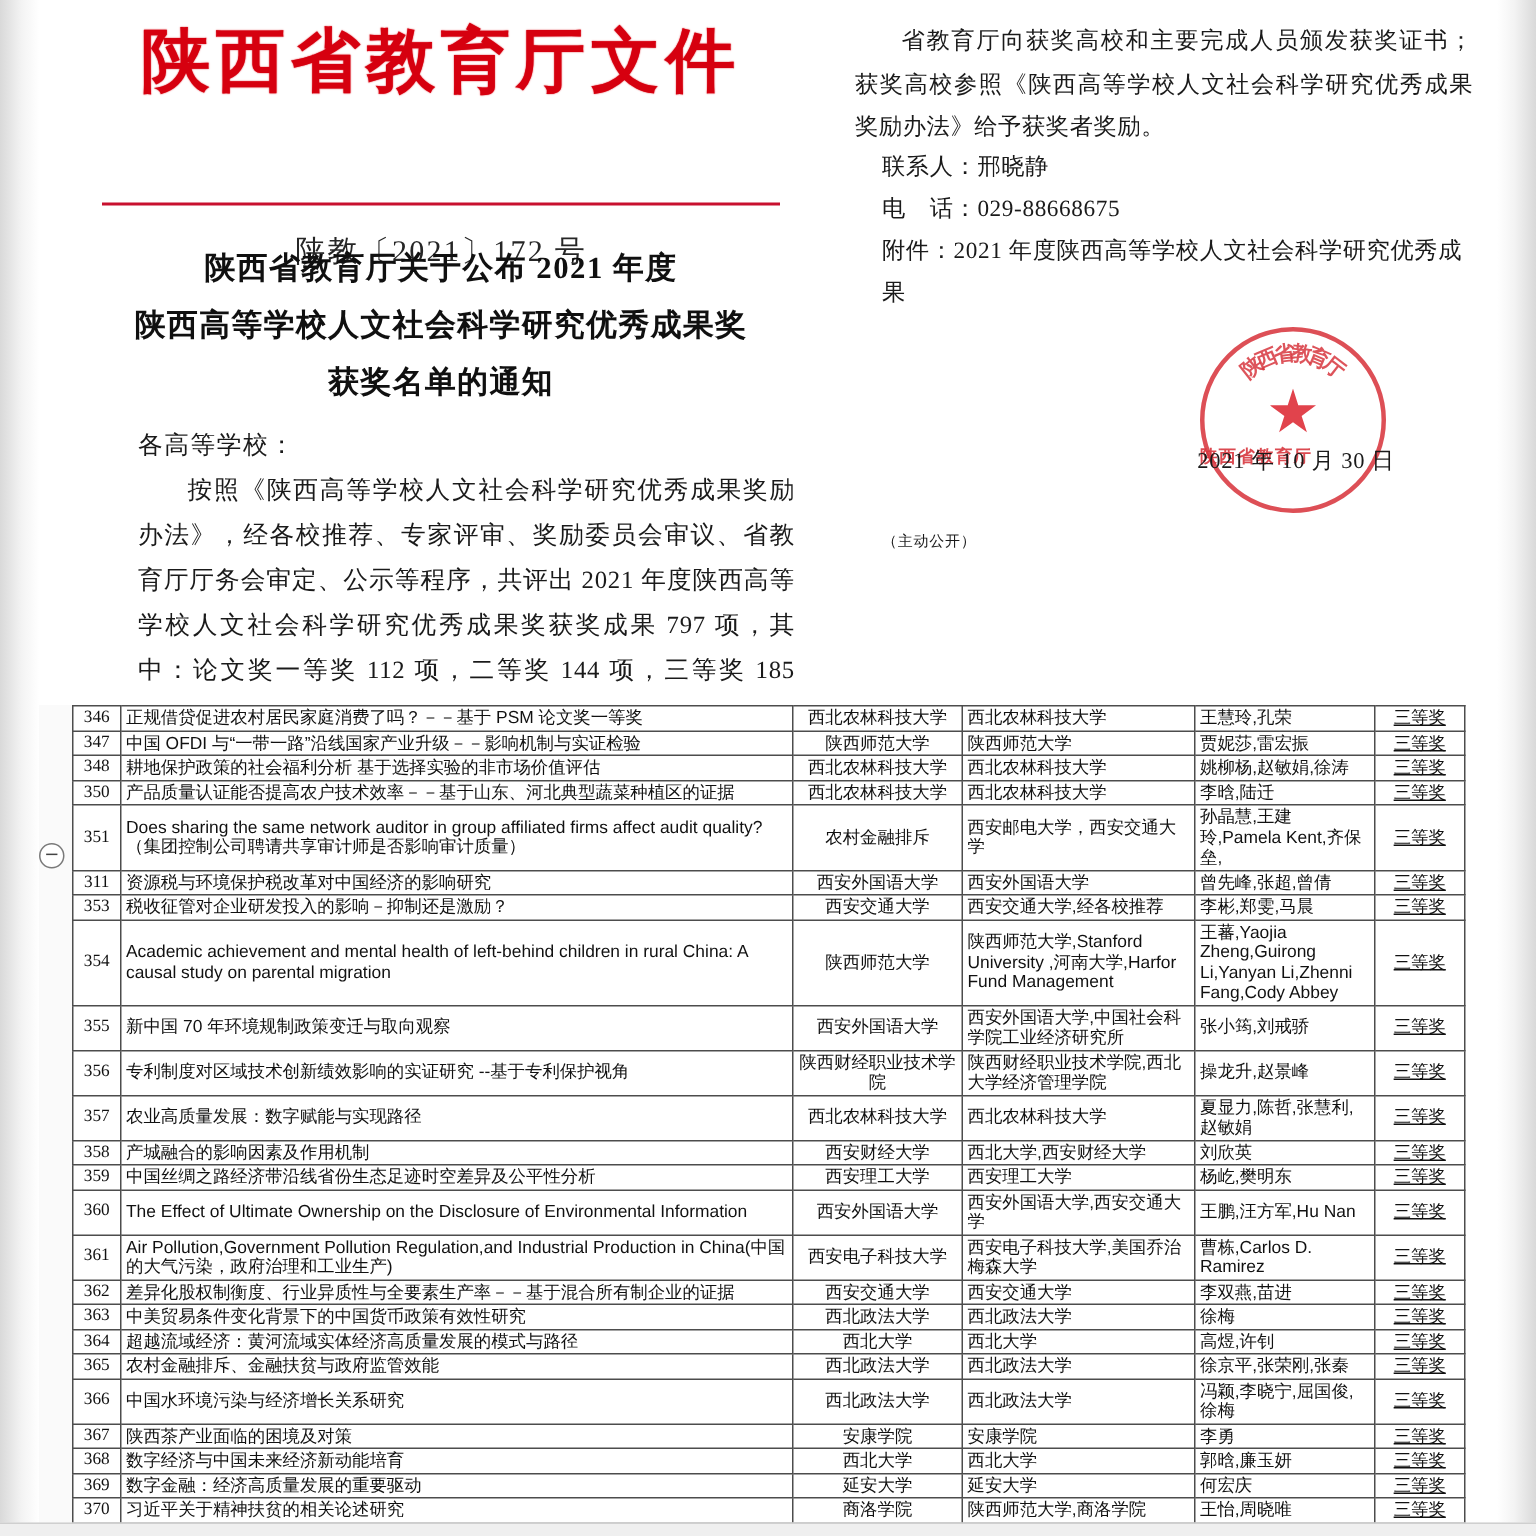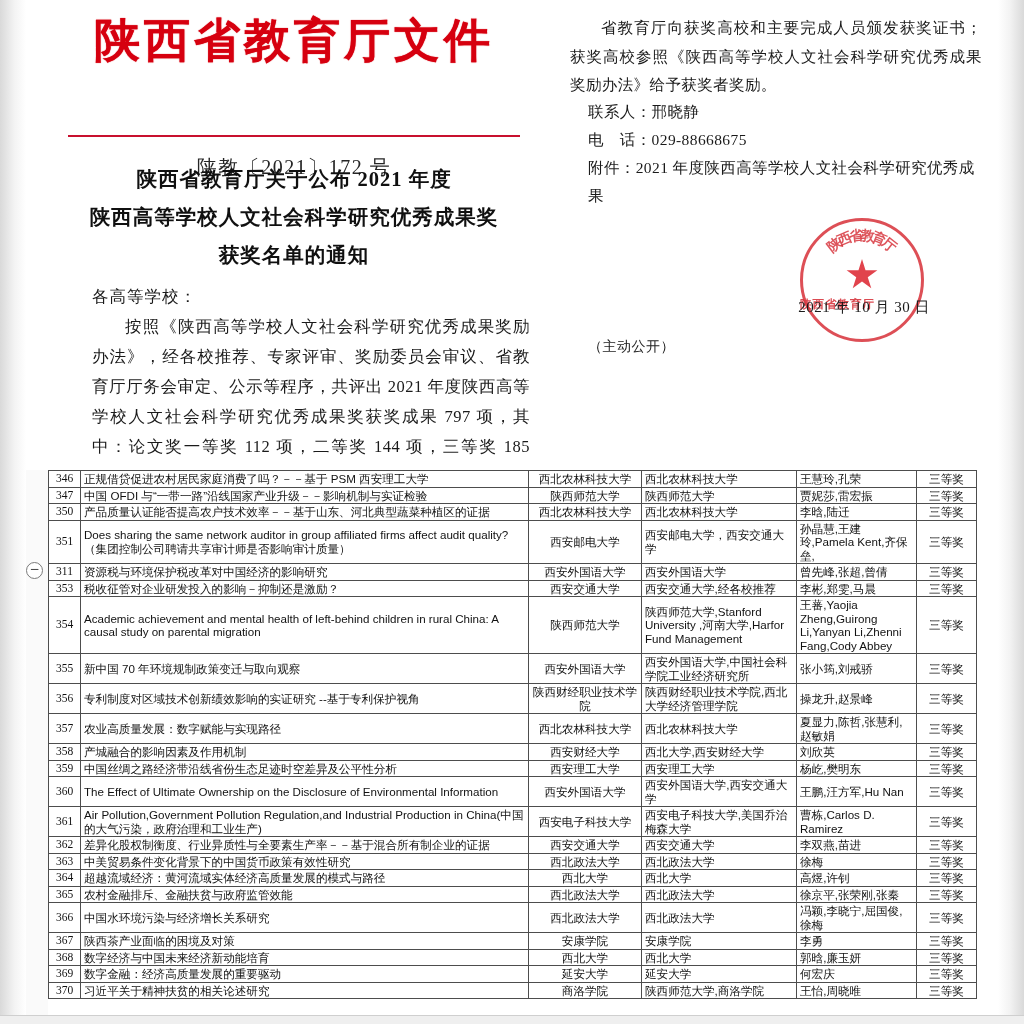--- a/index.html
+++ b/index.html
@@ -194,22 +194,22 @@
     left: 224px; top: 298px;
     width: 140px;
     text-align: center;
     font-size: 15px;
     color: #1a1a1a;
     letter-spacing: 0.5px;
     z-index: 5;
   }
   #public-mark {
     position: absolute;
-    left: 18px; top: 338px;
-    font-size: 14px;
+    left: 18px; top: 354px;
+    font-size: 10px;
     letter-spacing: 0.5px;
     font-family: Liberation Mono, monospace;
   }
 
   
   #sep-band {
     position: absolute;
     left: 0; top: 464px;
     width: 1024px; height: 6px;
     background: #ffffff;
@@ -269,21 +269,21 @@
     vertical-align: middle;
     line-height: 13.5px;
     color: #111;
     word-break: break-word;
   }
   td.c-no    { text-align: center; font-family: "Liberation Serif", serif; font-size: 11.5px; }
   td.c-title { text-align: left; }
   td.c-unit  { text-align: center; }
   td.c-orgs  { text-align: left; }
   td.c-auth  { text-align: left; }
-  td.c-lvl   { text-align: center; white-space: nowrap; }
+  td.c-lvl   { text-align: center; white-space: nowrap; text-decoration: underline; }
 
   tr.highlight td { color: #e8181f; }
   #bottom-fade {
     position: absolute;
     left: 0; bottom: 0;
     width: 1024px; height: 8px;
     background: #efefef;
     border-top: 1px solid #cfcfcf;
     z-index: 7;
   }
@@ -352,46 +352,54 @@
         <col class="c-no">
           <col class="c-title">
           <col class="c-unit">
         <col class="c-orgs">
           <col class="c-auth">
           <col class="c-lvl">
       </colgroup>
       <tbody id="table-body">
           <tr>
             <td class="c-no">346</td>
-            <td class="c-title">正规借贷促进农村居民家庭消费了吗？－－基于 PSM 西安理工大学</td>
+            <td class="c-title">正规借贷促进农村居民家庭消费了吗？－－基于 PSM 论文奖一等奖</td>
             <td class="c-unit">西北农林科技大学</td>
             <td class="c-orgs">西北农林科技大学</td>
             <td class="c-auth">王慧玲,孔荣</td>
             <td class="c-lvl">三等奖</td>
           </tr>
           <tr>
             <td class="c-no">347</td>
             <td class="c-title">中国 OFDI 与“一带一路”沿线国家产业升级－－影响机制与实证检验</td>
             <td class="c-unit">陕西师范大学</td>
             <td class="c-orgs">陕西师范大学</td>
             <td class="c-auth">贾妮莎,雷宏振</td>
             <td class="c-lvl">三等奖</td>
           </tr>
           <tr>
+            <td class="c-no">348</td>
+            <td class="c-title">耕地保护政策的社会福利分析 基于选择实验的非市场价值评估</td>
+            <td class="c-unit">西北农林科技大学</td>
+            <td class="c-orgs">西北农林科技大学</td>
+            <td class="c-auth">姚柳杨,赵敏娟,徐涛</td>
+            <td class="c-lvl">三等奖</td>
+          </tr>
+          <tr>
             <td class="c-no">350</td>
             <td class="c-title">产品质量认证能否提高农户技术效率－－基于山东、河北典型蔬菜种植区的证据</td>
             <td class="c-unit">西北农林科技大学</td>
             <td class="c-orgs">西北农林科技大学</td>
             <td class="c-auth">李晗,陆迁</td>
             <td class="c-lvl">三等奖</td>
           </tr>
           <tr>
             <td class="c-no">351</td>
             <td class="c-title">Does sharing the same network auditor in group affiliated firms affect audit quality?（集团控制公司聘请共享审计师是否影响审计质量）</td>
-            <td class="c-unit">西安邮电大学</td>
+            <td class="c-unit">农村金融排斥</td>
             <td class="c-orgs">西安邮电大学，西安交通大学</td>
             <td class="c-auth">孙晶慧,王建玲,Pamela Kent,齐保垒,</td>
             <td class="c-lvl">三等奖</td>
           </tr>
           <tr>
             <td class="c-no">311</td>
             <td class="c-title">资源税与环境保护税改革对中国经济的影响研究</td>
             <td class="c-unit">西安外国语大学</td>
             <td class="c-orgs">西安外国语大学</td>
             <td class="c-auth">曾先峰,张超,曾倩</td>

